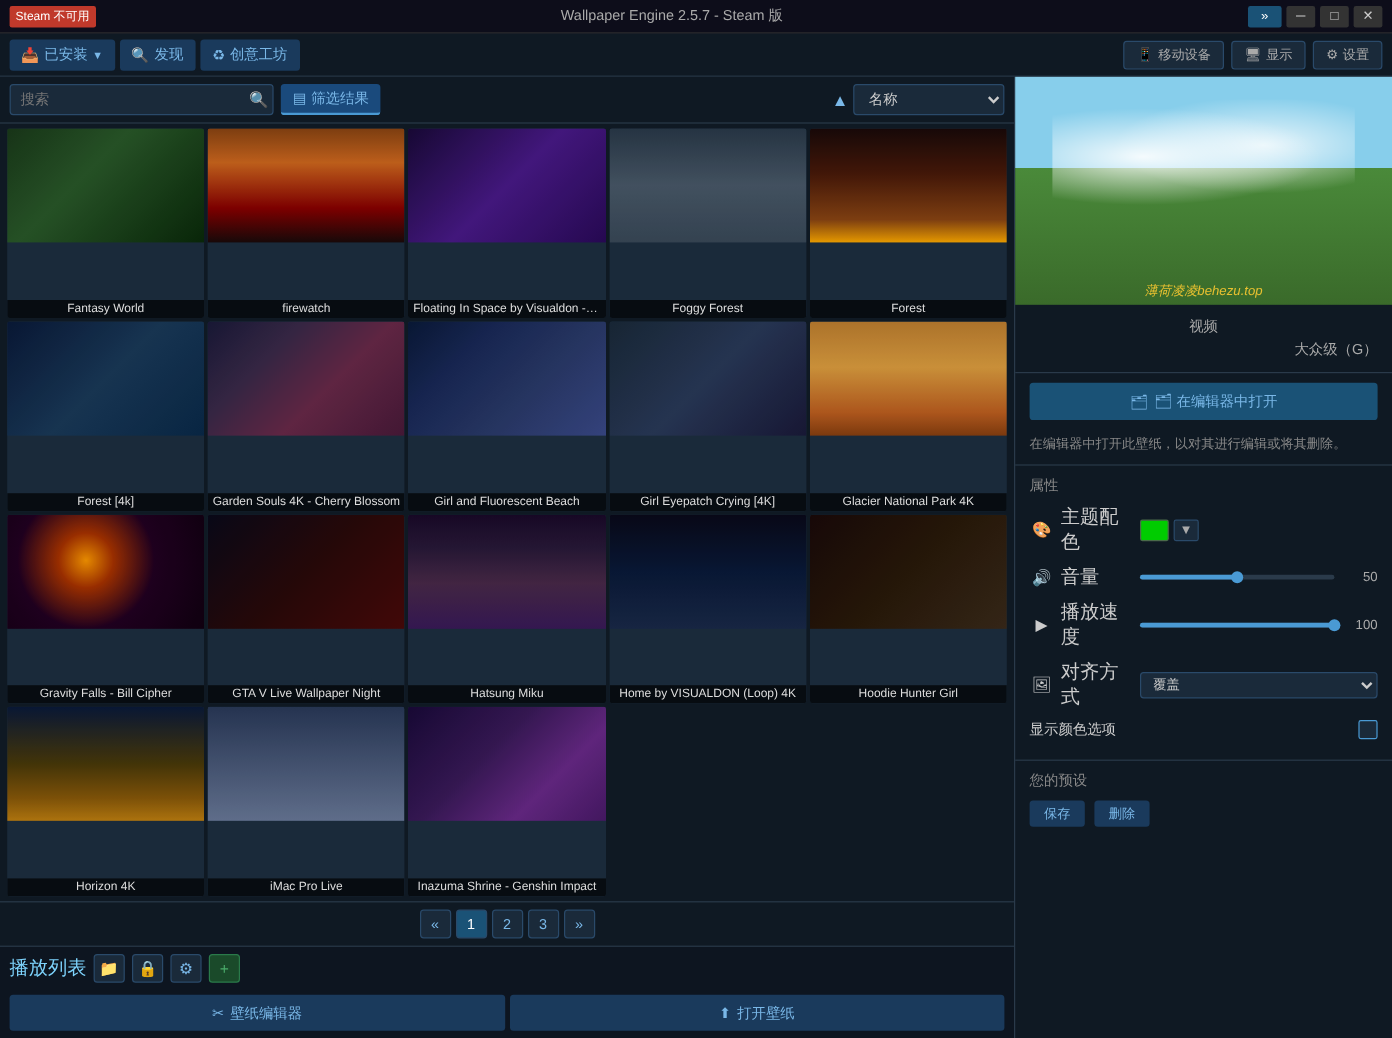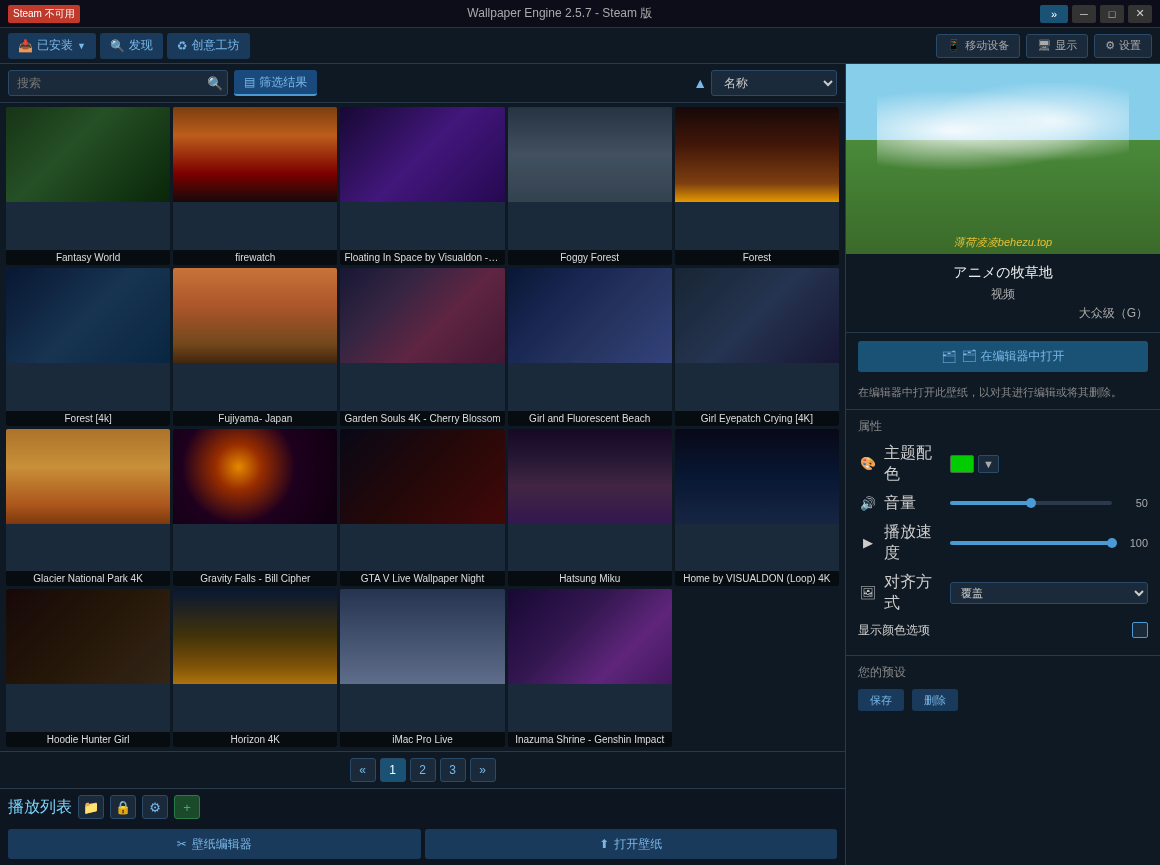--- a/index.html
+++ b/index.html
@@ -637,26 +637,20 @@
           </div>
           <div class="wallpaper-label">Forest</div>
         </div>
         <div class="wallpaper-item">
           <div class="grid-thumb thumb-forest4k">
             <div class="dim-overlay"></div>
           </div>
           <div class="wallpaper-label">Forest [4k]</div>
         </div>
         <div class="wallpaper-item">
-          <div class="grid-thumb thumb-fujiyama">
-            <div class="dim-overlay"></div>
-          </div>
-          <div class="wallpaper-label">Fujiyama- Japan</div>
-        </div>
-        <div class="wallpaper-item">
           <div class="grid-thumb thumb-garden">
             <div class="dim-overlay"></div>
           </div>
           <div class="wallpaper-label">Garden Souls 4K - Cherry Blossom</div>
         </div>
         <div class="wallpaper-item">
           <div class="grid-thumb thumb-girl-fluor">
             <div class="dim-overlay"></div>
           </div>
           <div class="wallpaper-label">Girl and Fluorescent Beach</div>
@@ -753,21 +747,20 @@
   </div>
 
   <div class="right-panel">
 
     <div class="preview-area">
       <div class="preview-clouds"></div>
       <div class="watermark">薄荷凌凌behezu.top</div>
     </div>
 
     <div class="preview-info">
-      <div class="preview-title">アニメの牧草地</div>
       <div class="preview-type">视频</div>
       <div class="preview-rating">大众级（G）</div>
     </div>
 
     <button class="open-editor-btn">
       <span>🗂</span>
       <span>🗂 在编辑器中打开</span>
     </button>
 
     <div class="editor-desc">在编辑器中打开此壁纸，以对其进行编辑或将其删除。</div>

